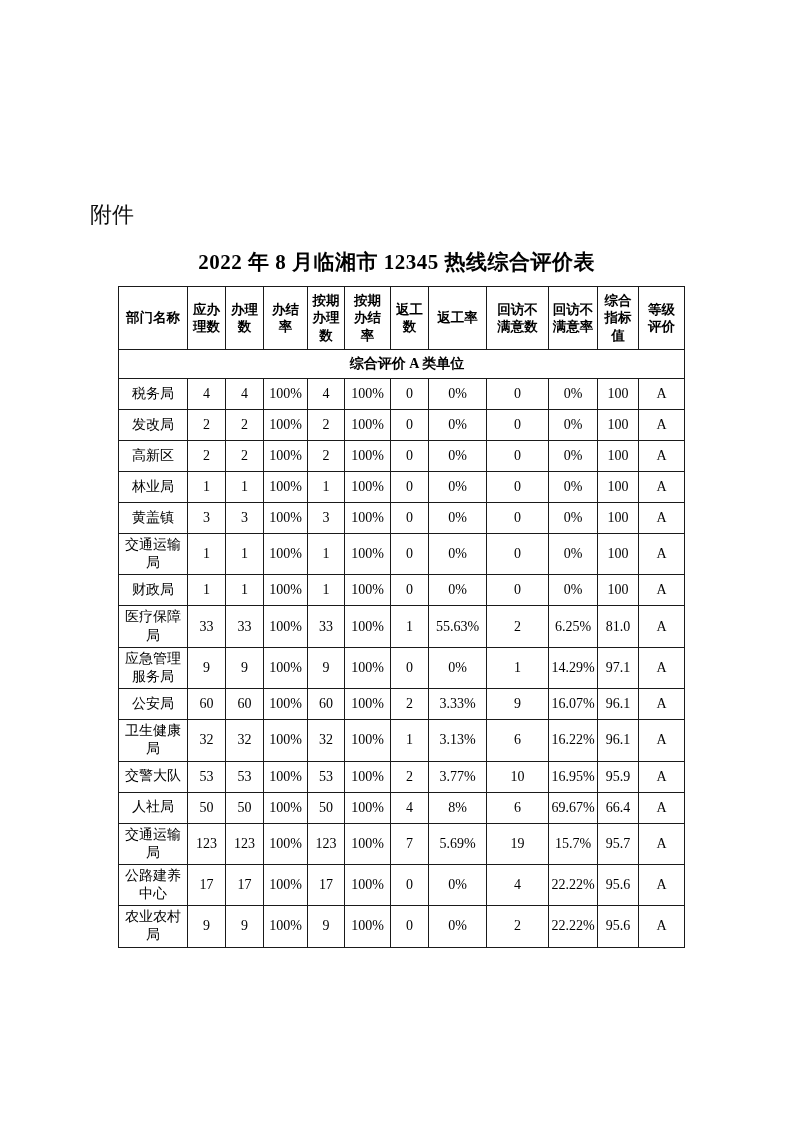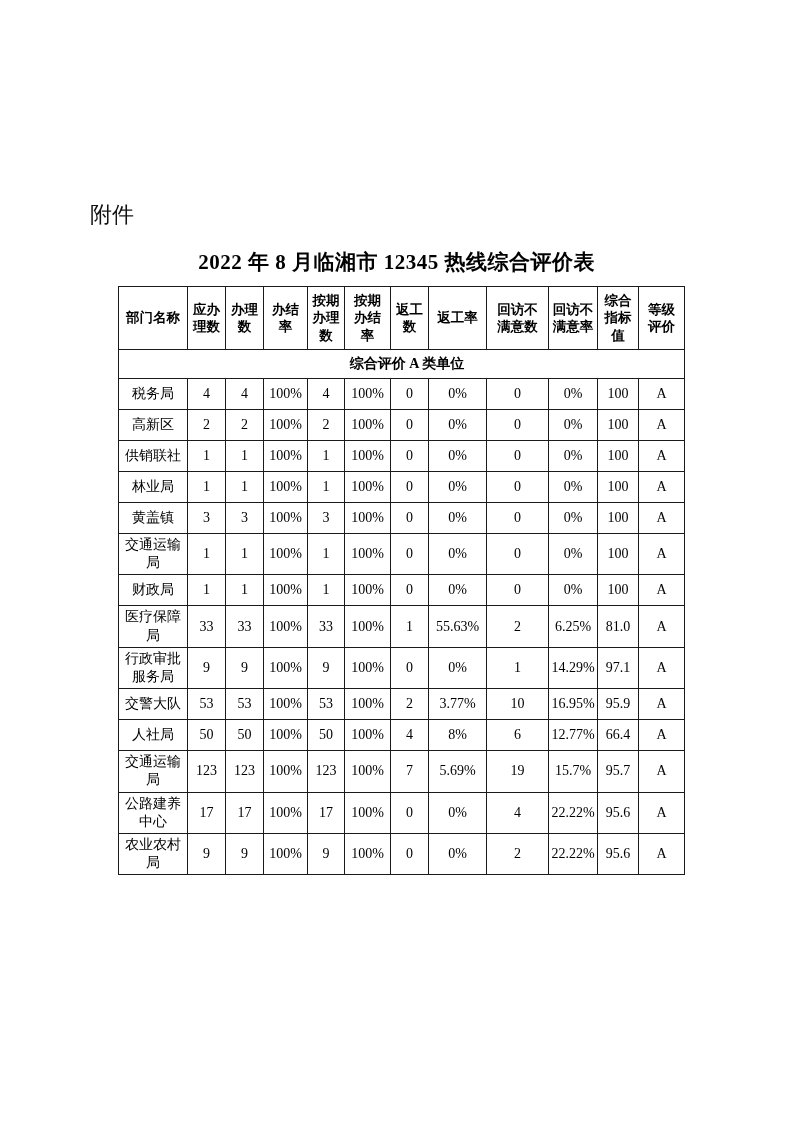--- a/index.html
+++ b/index.html
@@ -142,39 +142,39 @@
           <td class="value-cell">4</td>
           <td class="value-cell">100%</td>
           <td class="value-cell">0</td>
           <td class="value-cell">0%</td>
           <td class="value-cell">0</td>
           <td class="value-cell">0%</td>
           <td class="value-cell">100</td>
           <td class="value-cell">A</td>
         </tr>
         <tr>
+          <td class="dept-cell">发改局</td>
+          <td class="value-cell">2</td>
+          <td class="value-cell">2</td>
+          <td class="value-cell">100%</td>
+          <td class="value-cell">2</td>
+          <td class="value-cell">100%</td>
+          <td class="value-cell">0</td>
+          <td class="value-cell">0%</td>
+          <td class="value-cell">0</td>
+          <td class="value-cell">0%</td>
+          <td class="value-cell">100</td>
+          <td class="value-cell">A</td>
+        </tr>
+        <tr>
           <td class="dept-cell">高新区</td>
           <td class="value-cell">2</td>
           <td class="value-cell">2</td>
           <td class="value-cell">100%</td>
           <td class="value-cell">2</td>
-          <td class="value-cell">100%</td>
-          <td class="value-cell">0</td>
-          <td class="value-cell">0%</td>
-          <td class="value-cell">0</td>
-          <td class="value-cell">0%</td>
-          <td class="value-cell">100</td>
-          <td class="value-cell">A</td>
-        </tr>
-        <tr>
-          <td class="dept-cell">供销联社</td>
-          <td class="value-cell">1</td>
-          <td class="value-cell">1</td>
-          <td class="value-cell">100%</td>
-          <td class="value-cell">1</td>
           <td class="value-cell">100%</td>
           <td class="value-cell">0</td>
           <td class="value-cell">0%</td>
           <td class="value-cell">0</td>
           <td class="value-cell">0%</td>
           <td class="value-cell">100</td>
           <td class="value-cell">A</td>
         </tr>
         <tr>
           <td class="dept-cell">林业局</td>
@@ -242,32 +242,61 @@
           <td class="value-cell">33</td>
           <td class="value-cell">100%</td>
           <td class="value-cell">1</td>
           <td class="value-cell">55.63%</td>
           <td class="value-cell">2</td>
           <td class="value-cell">6.25%</td>
           <td class="value-cell">81.0</td>
           <td class="value-cell">A</td>
         </tr>
         <tr>
-          <td class="dept-cell">行政审批
+          <td class="dept-cell">应急管理
 服务局</td>
           <td class="value-cell">9</td>
           <td class="value-cell">9</td>
           <td class="value-cell">100%</td>
           <td class="value-cell">9</td>
           <td class="value-cell">100%</td>
           <td class="value-cell">0</td>
           <td class="value-cell">0%</td>
           <td class="value-cell">1</td>
           <td class="value-cell">14.29%</td>
           <td class="value-cell">97.1</td>
+          <td class="value-cell">A</td>
+        </tr>
+        <tr>
+          <td class="dept-cell">公安局</td>
+          <td class="value-cell">60</td>
+          <td class="value-cell">60</td>
+          <td class="value-cell">100%</td>
+          <td class="value-cell">60</td>
+          <td class="value-cell">100%</td>
+          <td class="value-cell">2</td>
+          <td class="value-cell">3.33%</td>
+          <td class="value-cell">9</td>
+          <td class="value-cell">16.07%</td>
+          <td class="value-cell">96.1</td>
+          <td class="value-cell">A</td>
+        </tr>
+        <tr>
+          <td class="dept-cell">卫生健康
+局</td>
+          <td class="value-cell">32</td>
+          <td class="value-cell">32</td>
+          <td class="value-cell">100%</td>
+          <td class="value-cell">32</td>
+          <td class="value-cell">100%</td>
+          <td class="value-cell">1</td>
+          <td class="value-cell">3.13%</td>
+          <td class="value-cell">6</td>
+          <td class="value-cell">16.22%</td>
+          <td class="value-cell">96.1</td>
           <td class="value-cell">A</td>
         </tr>
         <tr>
           <td class="dept-cell">交警大队</td>
           <td class="value-cell">53</td>
           <td class="value-cell">53</td>
           <td class="value-cell">100%</td>
           <td class="value-cell">53</td>
           <td class="value-cell">100%</td>
           <td class="value-cell">2</td>
@@ -280,21 +309,21 @@
         <tr>
           <td class="dept-cell">人社局</td>
           <td class="value-cell">50</td>
           <td class="value-cell">50</td>
           <td class="value-cell">100%</td>
           <td class="value-cell">50</td>
           <td class="value-cell">100%</td>
           <td class="value-cell">4</td>
           <td class="value-cell">8%</td>
           <td class="value-cell">6</td>
-          <td class="value-cell">12.77%</td>
+          <td class="value-cell">69.67%</td>
           <td class="value-cell">66.4</td>
           <td class="value-cell">A</td>
         </tr>
         <tr>
           <td class="dept-cell">交通运输
 局</td>
           <td class="value-cell">123</td>
           <td class="value-cell">123</td>
           <td class="value-cell">100%</td>
           <td class="value-cell">123</td>

